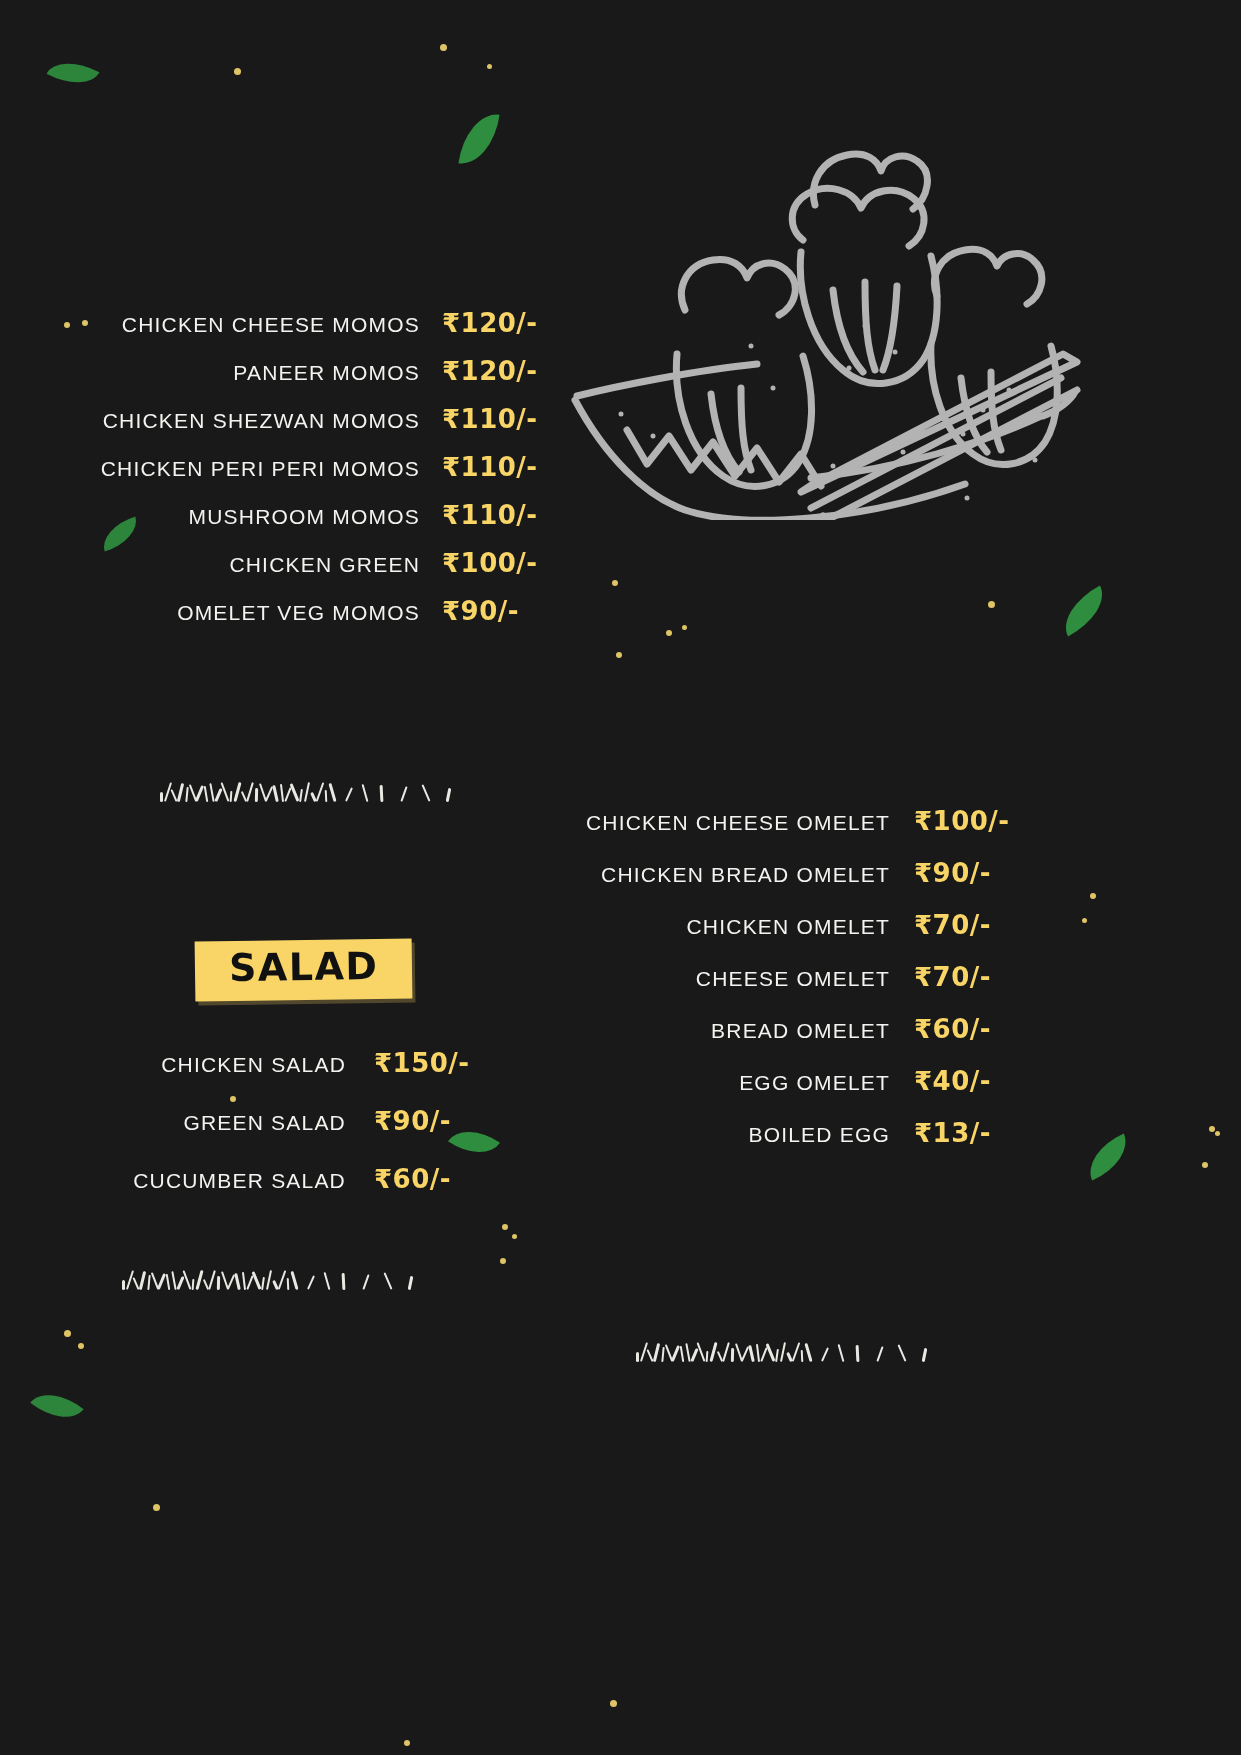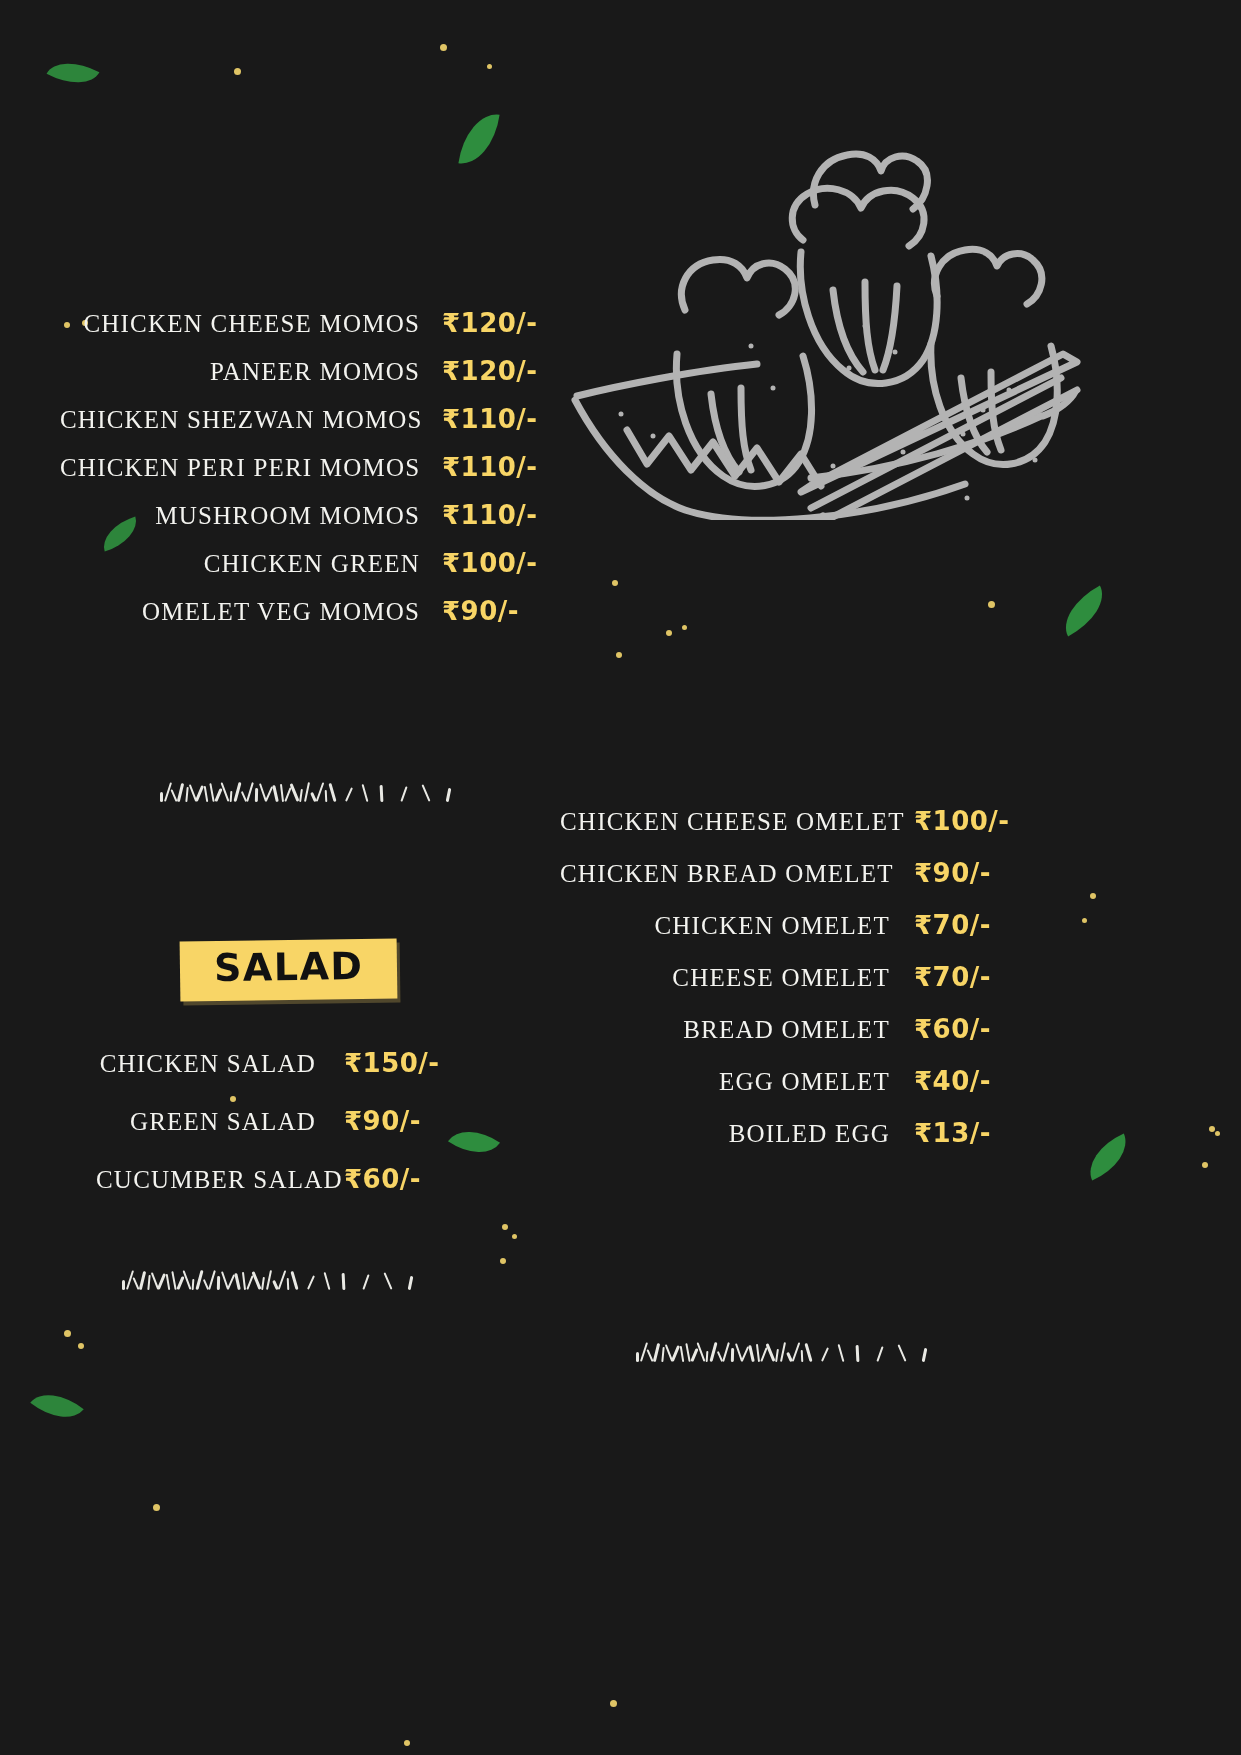--- a/index.html
+++ b/index.html
@@ -54,22 +54,22 @@
 
   
   .menu-list { position: absolute; }
   .row {
     display: flex;
     align-items: baseline;
     margin-bottom: 18px;
   }
   .row .name {
     color: #f3f3ef;
-    font-family: Liberation Serif, serif;
-    font-size: 25px;
+    font-family: Liberation Sans, sans-serif;
+    font-size: 21px;
     letter-spacing: 1.2px;
     text-align: right;
     white-space: nowrap;
   }
   .row .price {
     color: #f8d566;
     font-family: "DejaVu Sans", sans-serif;
     font-weight: 900;
     font-size: 26px;
     letter-spacing: .5px;
@@ -260,27 +260,27 @@
       <i style="height: 12px; width: 2px; transform: rotate(-2.6deg); margin-left: 0px;"></i>
       <i style="height: 19px; width: 3px; transform: rotate(-16deg); margin-left: 0px;"></i>
       <i style="height: 15px; width: 2px; transform: rotate(24deg); margin-left: 10px;"></i>
       <i style="height: 18px; width: 2px; transform: rotate(-15.9deg); margin-left: 10px;"></i>
       <i style="height: 17px; width: 3px; transform: rotate(-2.8deg); margin-left: 10px;"></i>
       <i style="height: 16px; width: 2px; transform: rotate(19.6deg); margin-left: 16px;"></i>
       <i style="height: 18px; width: 2px; transform: rotate(-23.4deg); margin-left: 16px;"></i>
       <i style="height: 14px; width: 3px; transform: rotate(11.5deg); margin-left: 16px;"></i>
     </div>
 
-  <div class="hdr-wrap" style="left:180px;top:940px;">
+  <div class="hdr-wrap" style="left:195px;top:940px;">
     <div class="hdr-band" style="transform:rotate(-0.8deg);padding:8px 34px 12px 34px;">
       <h2 style="font-size:38px;">SALAD</h2>
     </div>
   </div>
 
-  <div class="menu-list" id="salad-list" style="left:96px;top:1048px;">
+  <div class="menu-list" id="salad-list" style="left:126px;top:1048px;">
     <div class="row">
       <div class="name">CHICKEN SALAD</div>
       <div class="price">₹150/-</div>
     </div>
     <div class="row">
       <div class="name">GREEN SALAD</div>
       <div class="price">₹90/-</div>
     </div>
     <div class="row">
       <div class="name">CUCUMBER SALAD</div>

